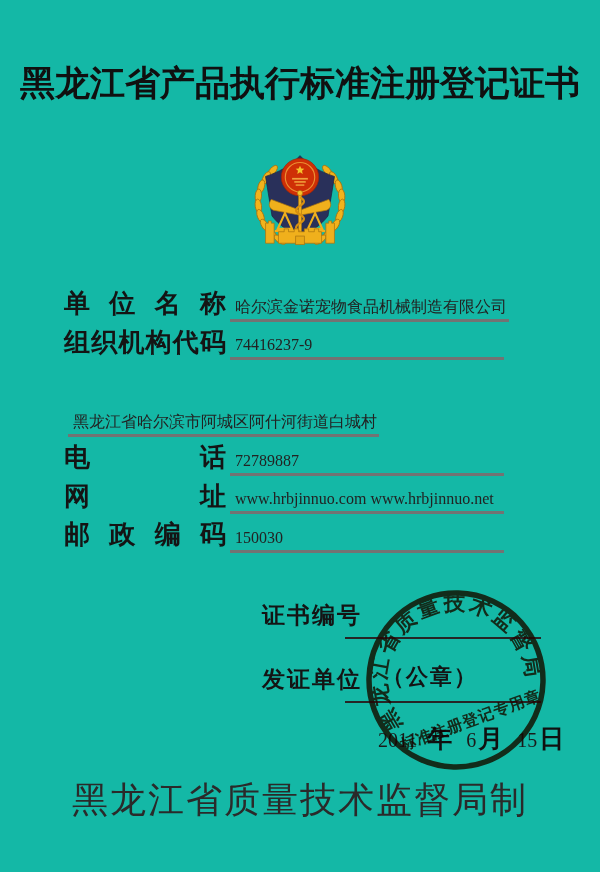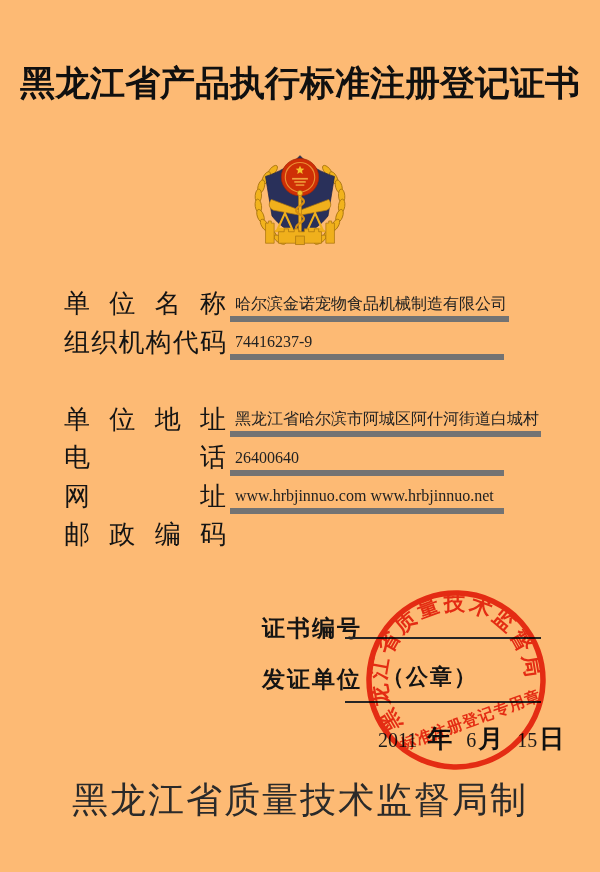--- a/index.html
+++ b/index.html
@@ -1,51 +1,51 @@
 <!DOCTYPE html>
 <html><head>
 <meta charset="utf-8">
 <style>
   * { margin:0; padding:0; box-sizing:border-box; }
   html,body { background:#e9e9e9; }
   .page {
     position:relative; width:600px; height:872px; margin:0 auto;
-    background:#fdba74; overflow:hidden;
+    background:#14b8a6; overflow:hidden;
     font-family:"Liberation Serif", serif; color:#1a1a1a;
   }
   .title {
     position:absolute; top:60px; left:0; width:600px;
     text-align:center; font-family:"Liberation Serif", serif;
     font-weight:900; font-size:35px; letter-spacing:0px; color:#101010;
     white-space:nowrap;
   }
   .emblem { position:absolute; top:136px; left:244px; width:112px; height:124px; }
   .emblem svg { width:100%; height:100%; display:block; }
 
   .fields { position:absolute; top:283px; left:64px; width:474px; }
   .frow { display:flex; align-items:flex-end; height:38.5px; }
   .flabel {
     width:162px; flex:0 0 162px;
-    font-family:"Liberation Sans", sans-serif; font-weight:normal;
+    font-family:"Liberation Sans", sans-serif; font-weight:bold;
     font-size:26px; color:#141414; line-height:1.05;
     text-align:justify; text-align-last:justify; padding-bottom:4px;
   }
   .fvalue {
     flex:0 0 auto; min-width:274px; margin-left:4px;
-    border-bottom:6px solid #737373;
+    border-bottom:3px solid #737373;
     font-family:"Liberation Serif", serif; font-size:16px; color:#222;
     padding:0 2px 2px 5px; white-space:nowrap; line-height:1.25;
   }
 
   .issue-label {
     position:absolute; font-family:"Liberation Sans", sans-serif;
     font-weight:bold; font-size:23px; color:#141414; letter-spacing:2px;
     white-space:nowrap;
   }
-  .certno-label { top:613px; left:262px; }
+  .certno-label { top:600px; left:262px; }
   .issuer-label { top:664px; left:262px; }
   .issuer-note  {
     position:absolute; top:662px; left:382px;
     font-family:"Liberation Sans", sans-serif; font-weight:bold;
     font-size:22px; letter-spacing:2px; color:#141414; white-space:nowrap;
   }
   .blank-line { position:absolute; height:0; border-top:2px solid #262626; }
   .certno-line { top:637px; left:345px; width:196px; }
   .issuer-line { top:701px; left:345px; width:196px; }
 
@@ -148,33 +148,33 @@
       <div class="flabel">单位名称</div>
       <div class="fvalue">哈尔滨金诺宠物食品机械制造有限公司</div>
     </div>
     <div class="frow">
       <div class="flabel">组织机构代码</div>
       <div class="fvalue">74416237-9</div>
     </div>
     <div class="frow">
     </div>
     <div class="frow">
-      <div class="flabel">单位地址</div>
       <div class="fvalue">黑龙江省哈尔滨市阿城区阿什河街道白城村</div>
     </div>
     <div class="frow">
       <div class="flabel">电话</div>
-      <div class="fvalue">26400640</div>
+      <div class="fvalue">72789887</div>
     </div>
     <div class="frow">
       <div class="flabel">网址</div>
       <div class="fvalue">www.hrbjinnuo.com   www.hrbjinnuo.net</div>
     </div>
     <div class="frow">
       <div class="flabel">邮政编码</div>
+      <div class="fvalue">150030</div>
     </div>
   </div>
 
   <div class="issue-label certno-label">证书编号</div>
   <div class="blank-line certno-line"></div>
 
   <div class="issue-label issuer-label">发证单位</div>
   <div class="issuer-note">（公章）</div>
   <div class="blank-line issuer-line"></div>
 

